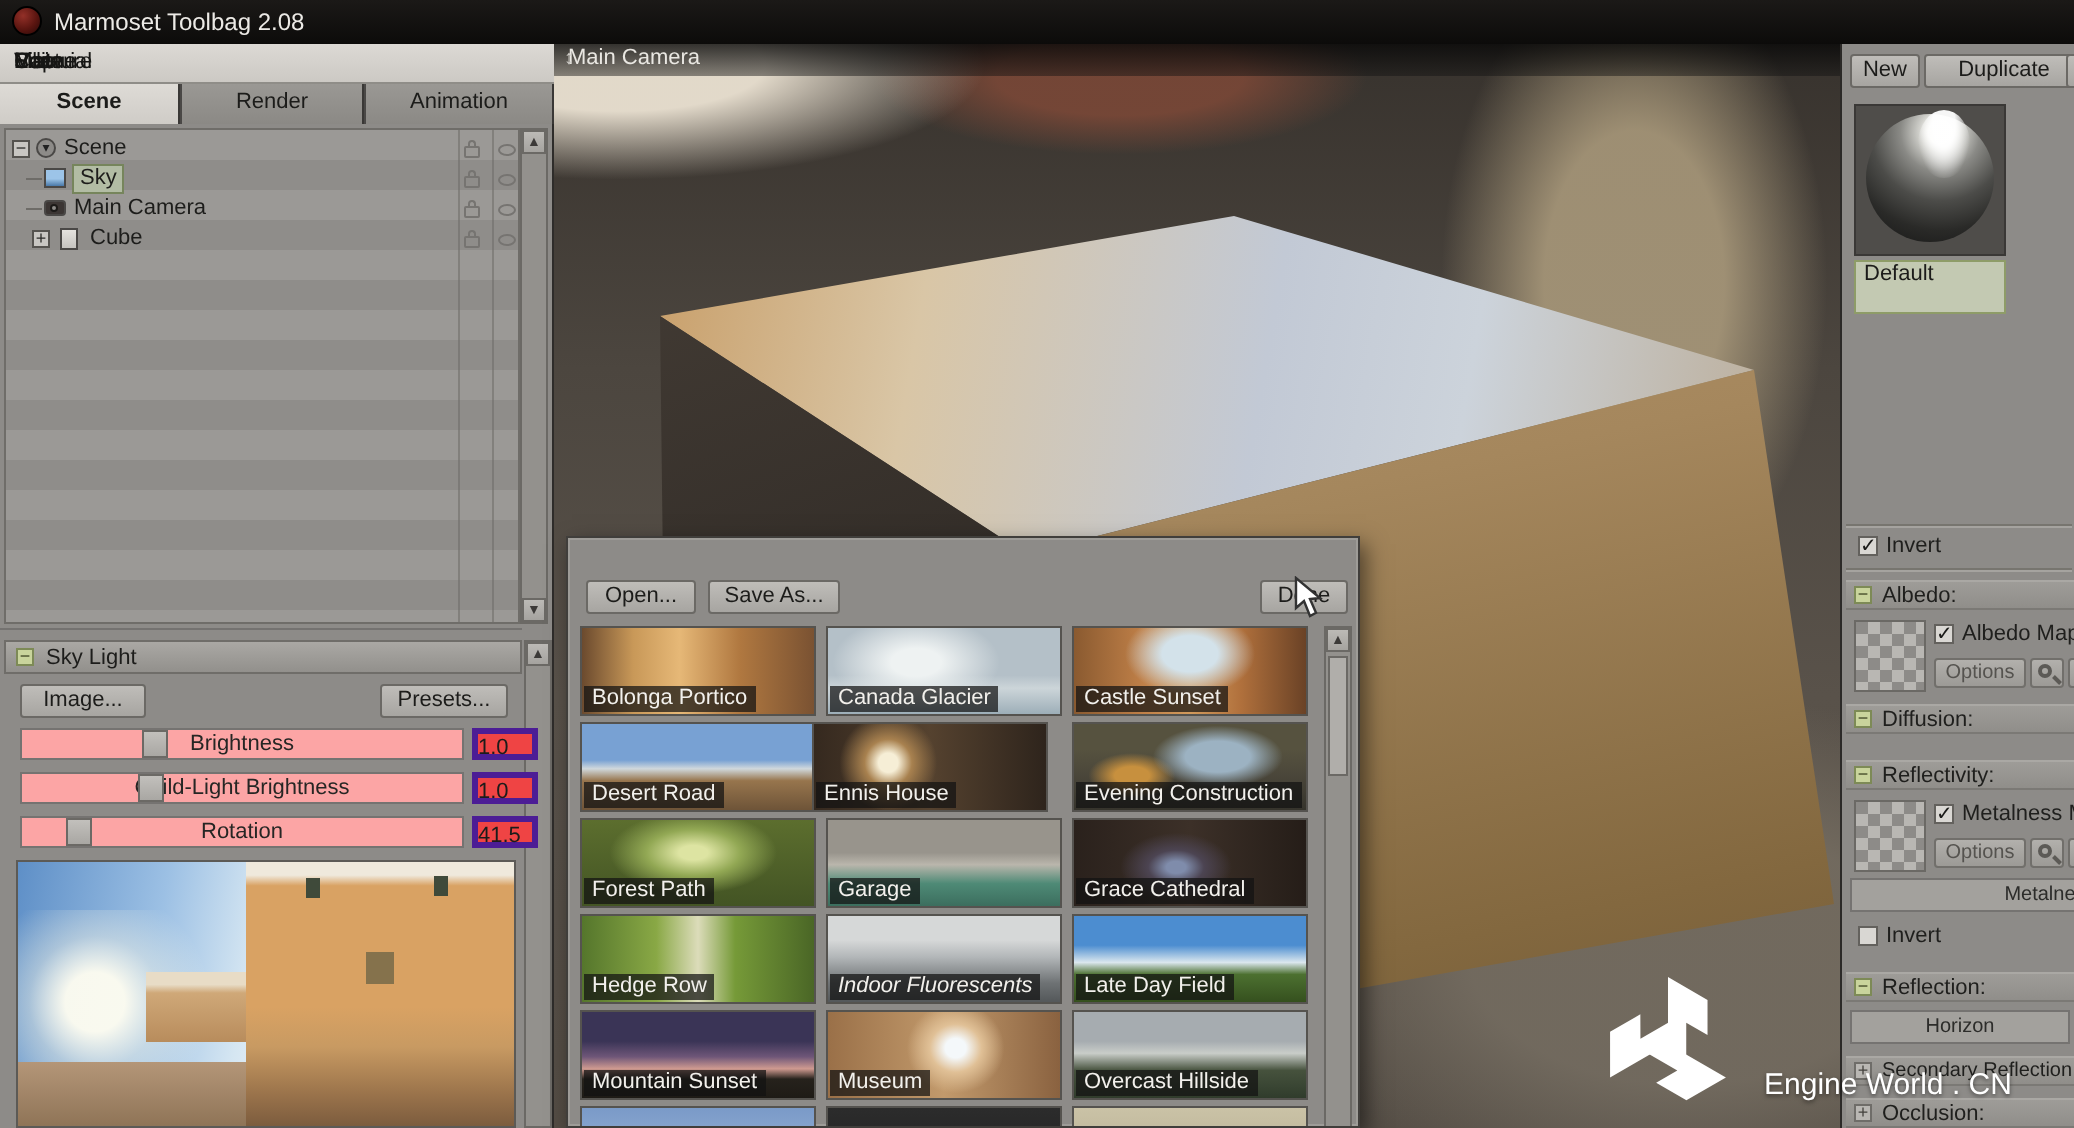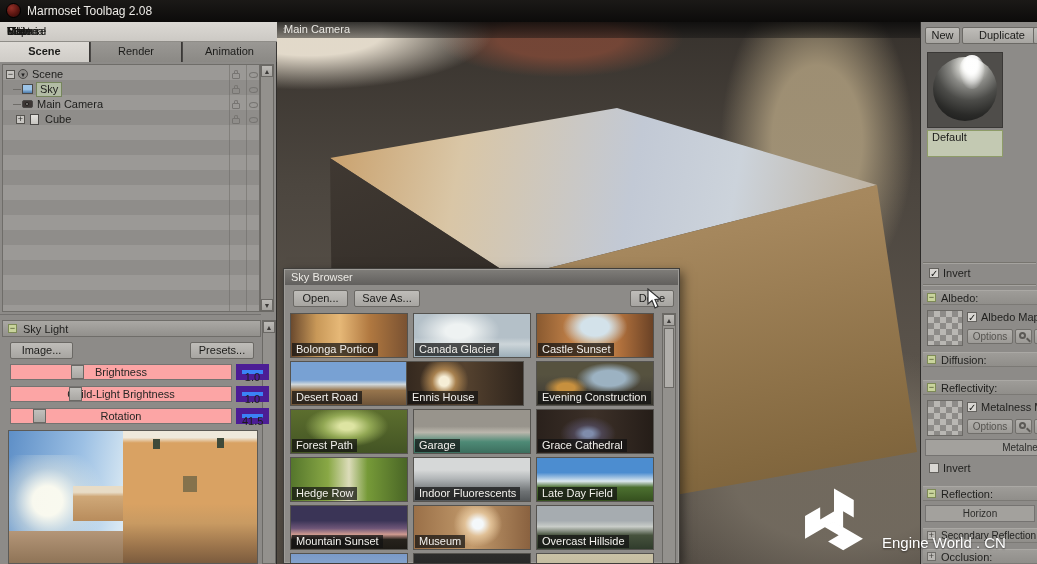--- a/index.html
+++ b/index.html
@@ -56,22 +56,22 @@
            border:1px solid #6f6d69;font-size:11px;color:#1d1d1b;line-height:15px;}
   .gbox{width:9px;height:9px;background:#c9d49c;border:1px solid #7d8a56;font-size:9px;
         line-height:7px;text-align:center;color:#3c4422;}
   .btn{background:linear-gradient(180deg,#bfbdb9,#a7a5a1);border:1px solid #6b6965;border-radius:2px;
        font-size:11px;color:#1c1c1a;text-align:center;line-height:15px;height:17px;}
   .track{height:16px;background:#fca5a5;border:1px solid #757371;}
   .track .lbl{position:absolute;left:0;top:0;width:100%;text-align:center;
               font-size:11px;color:#262624;line-height:14px;}
   .handle{top:0px;width:13px;height:14px;background:linear-gradient(180deg,#c2c0bc,#a9a7a3);
           border:1px solid #6b6965;}
-  .valbox{width:33px;height:16px;background:#3b82f6;border:6px solid #4c1d95;font-size:11px;
-          color:#1c1c1a;text-align:center;line-height:14px;}
+  .valbox{width:33px;height:16px;background:#ef4444;border:3px solid #4c1d95;font-size:11px;
+          color:#1c1c1a;line-height:14px;}
   .pano{left:8px;top:368px;width:250px;height:134px;border:1px solid #5c5a56;overflow:hidden;
         background:linear-gradient(100deg,#5e8fc7 0%,#9cc0e4 28%,#d5e6f2 46%,#eaf1f7 55%,#c9def0 60%);}
   .pano .sun{left:-12%;top:18%;width:55%;height:70%;
              background:radial-gradient(circle,rgba(255,253,240,.95) 0 18%,rgba(255,250,230,.4) 40%,transparent 70%);}
   .pano .bldg{left:46%;top:0;width:54%;height:100%;
               background:linear-gradient(180deg,#efe9dc 0 5%,#d9a263 9% 55%,#c89a62 70%,#9a734b 88%,#7c5c3e);}
   .pano .bldg2{left:26%;top:42%;width:22%;height:26%;background:linear-gradient(180deg,#e8dcc6 0 18%,#cfa878 30%,#b88c5c);}
   .pano .ground{left:0;top:76%;width:50%;height:24%;background:linear-gradient(180deg,#b49678,#8f7457);}
   .pano .win{width:7px;height:10px;background:#3f4a3a;}
 
@@ -106,21 +106,21 @@
   .t0{background:linear-gradient(90deg,#6b4a2e,#c89858 22%,#e6b877 42%,#b07840 68%,#7a5232);text-decoration:underline;}
   .t1{background:radial-gradient(60% 90% at 38% 40%,#eef2f2 0 18%,transparent 60%),linear-gradient(180deg,#b4c0c8 0 55%,#ccd5d9 70%,#9daeb8);}
   .t2{background:radial-gradient(40% 70% at 50% 30%,#d3e2ea 0 30%,transparent 70%),linear-gradient(90deg,#8a5a30,#c08048 30%,#d29a5c 50%,#b0703c 72%,#6a4226);}
   .t3{background:linear-gradient(180deg,#78a1d3 0 42%,#d0d8dc 52%,#97754d 66%,#6e5438);}
   .t4{background:radial-gradient(30% 80% at 32% 45%,#f6eed6 0 14%,#a8814f 34%,transparent 70%),linear-gradient(90deg,#35291f,#55422f 50%,#2e241c);}
   .t5{background:radial-gradient(35% 45% at 62% 38%,#9cb2c2 0 40%,transparent 80%),radial-gradient(25% 35% at 25% 60%,#c7903e 0 30%,transparent 75%),linear-gradient(180deg,#56523f 0 30%,#4a463a 60%,#36342c);}
   .t6{background:radial-gradient(45% 60% at 48% 38%,#dde4a2 0 14%,#92a854 45%,transparent 80%),linear-gradient(180deg,#5c6e2e,#435424);}
   .t7{background:linear-gradient(180deg,#98948c 0 38%,#bab6ac 52%,#4e8a76 74%,#3c6e5e);}
   .t8{background:radial-gradient(30% 50% at 44% 55%,#7f8cab 0 14%,#4c4452 40%,transparent 80%),linear-gradient(90deg,#2a211c,#3c3028 50%,#251d18);}
   .t9{background:linear-gradient(90deg,#55762c,#89a845 32%,#dcdcba 50%,#769a38 66%,#4a6626);text-align:right;}
-  .t10{background:linear-gradient(180deg,#d6d8d8 0 28%,#b2b6b8 48%,#6e7274 78%,#54585a);}
+  .t10{background:linear-gradient(180deg,#d6d8d8 0 28%,#b2b6b8 48%,#6e7274 78%,#54585a);font-style:italic;}
   .t11{background:linear-gradient(180deg,#4c8dd0 0 34%,#dbe7ee 54%,#4c7030 68%,#35501e);}
   .t12{background:linear-gradient(180deg,#3a3456 0 34%,#6e5678 52%,#cf9a90 66%,#26221c 78%,#1e1b16);}
   .t13{background:radial-gradient(28% 70% at 55% 42%,#f4f8fa 0 16%,#e0c096 40%,transparent 75%),linear-gradient(90deg,#9a7048,#c29a6c 50%,#8a6240);}
   .t14{background:linear-gradient(180deg,#a6acb0 0 34%,#c9cdc9 48%,#46523d 68%,#303c2c);}
   .t15{background:radial-gradient(40% 60% at 55% 70%,#dda35c 0 35%,transparent 75%),linear-gradient(180deg,#7a9ac8,#a8c0dc);}
   .t16{background:linear-gradient(180deg,#2c2c2c,#1c1c1c);}
   .t17{background:linear-gradient(180deg,#cac2a6,#b0a88c);}
 
   
   .right-panel{left:920px;top:22px;width:117px;height:542px;background:#8d8b88;border-left:1px solid #2c2a28;}
@@ -284,21 +284,20 @@
     <div class="face top"></div>
     <div class="face left"></div>
     <div class="face front"></div>
   </div>
   <div class="cam-bar">
     <b>Main Camera</b>
       <span class="sw">↕</span>
   </div>
 
   <div class="dlg">
-    <div class="dlg-title">Sky Browser</div>
 
     <div class="btn" style="left:9px;top:21px;width:55px">Open...</div>
     <div class="btn" style="left:70px;top:21px;width:66px">Save As...</div>
     <div class="btn" style="left:346px;top:21px;width:44px">Done</div>
 
     <div class="thumb t0" style="left:6px;top:44px">
         <span class="tname">Bolonga Portico</span>
       </div>
     <div class="thumb t1" style="left:129px;top:44px">
         <span class="tname">Canada Glacier</span>

